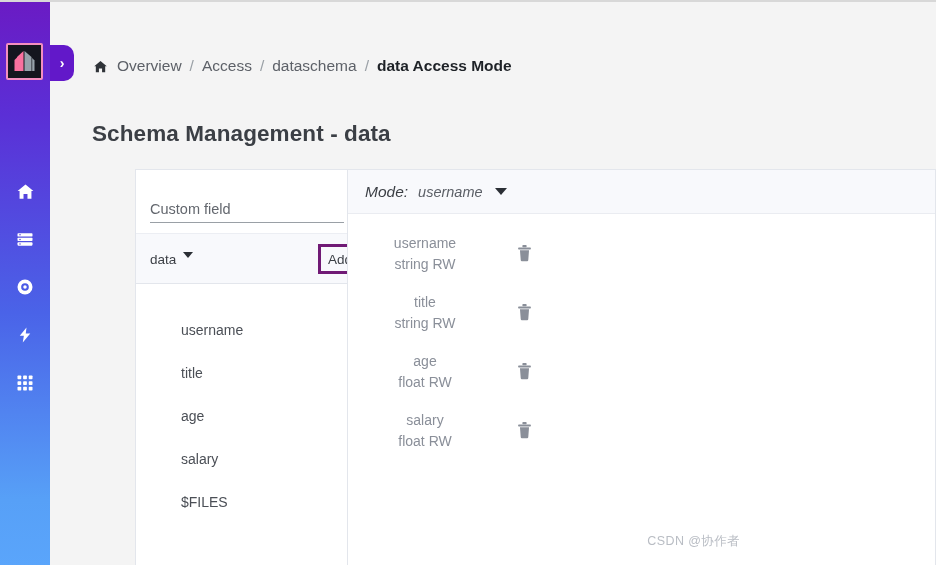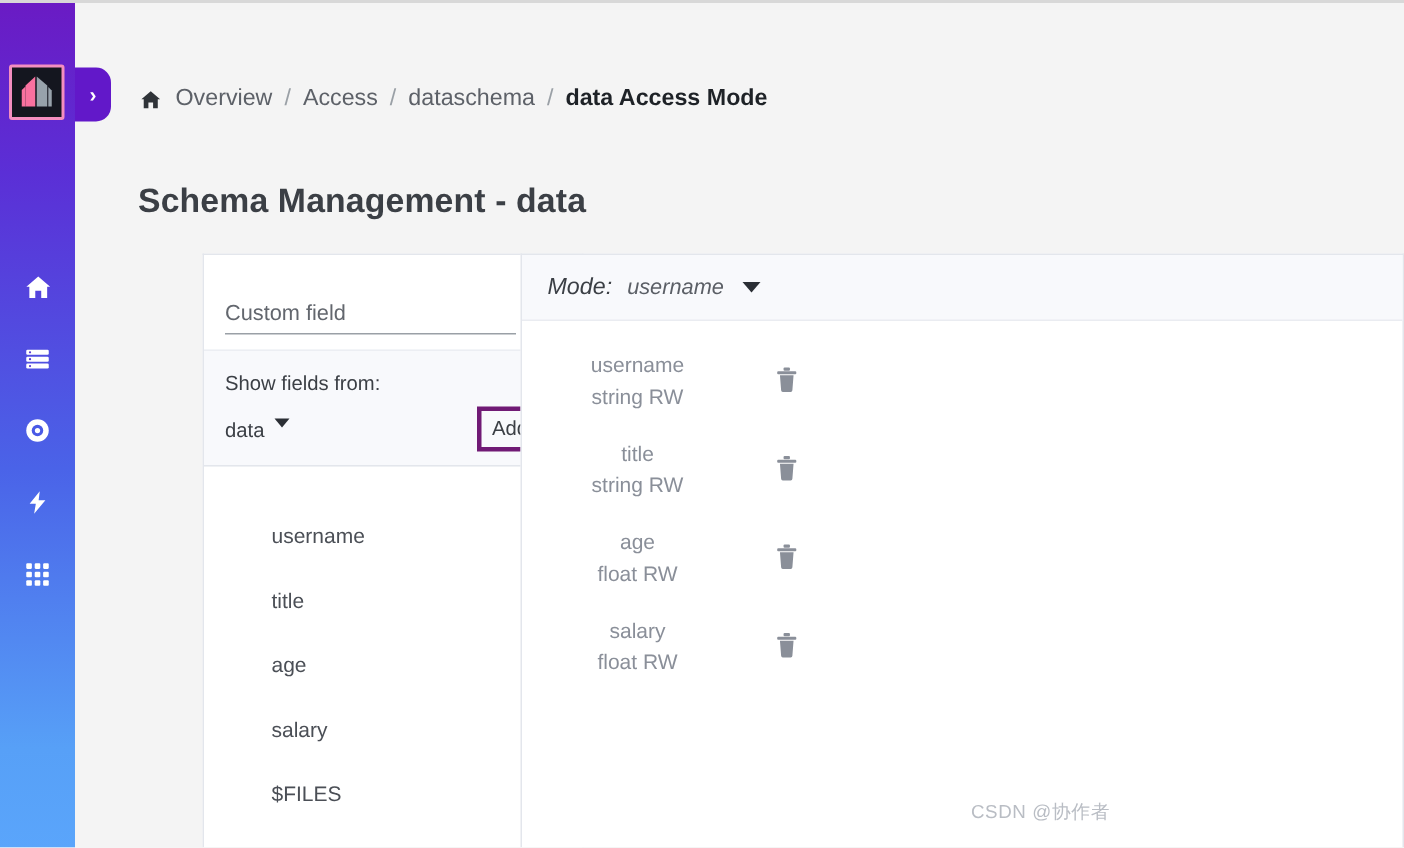--- a/index.html
+++ b/index.html
@@ -311,29 +311,20 @@
       <div id="cf-row">
         <input id="cf-input" type="text" placeholder="Custom field" style="">
         <div id="cf-add">
           <svg width="19" height="19" viewBox="0 0 24 24">
             <path d="M12 4 V20 M4 12 H20" stroke="currentColor" stroke-width="2.1" fill="none"></path>
           </svg>
         </div>
       </div>
 
       <div id="show-block">
-        <div id="show-line">
-          <span id="show-label">Show fields from:</span>
-          <span id="refresh-ico">
-            <svg width="17" height="17" viewBox="0 0 24 24" fill="none" stroke="currentColor" stroke-width="2">
-              <path d="M20 7.5 A8.3 8.3 0 1 0 20.4 14.6"></path>
-              <path d="M20.3 3 L20.3 8.2 L15 8.2" stroke-linecap="square"></path>
-            </svg>
-          </span>
-        </div>
         <div id="src-line">
           <span id="src-select">
             <span>data</span>
             <span class="caret"></span>
           </span>
           <span id="addall-wrap">
             <button id="addall-btn">Add All</button>
           </span>
         </div>
       </div>

